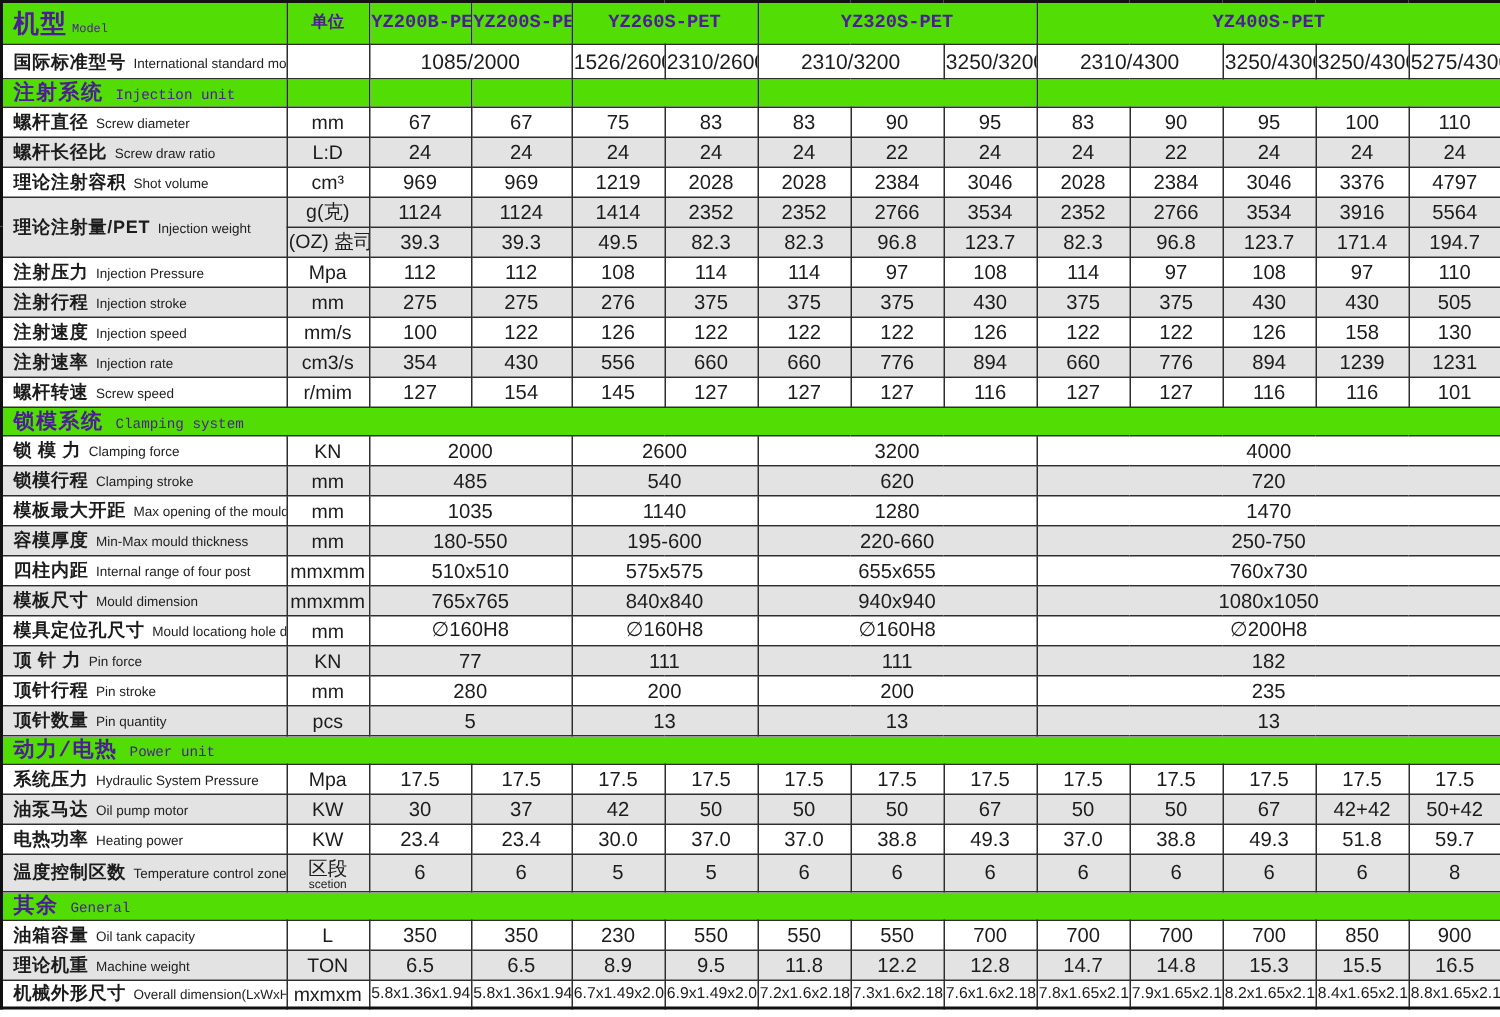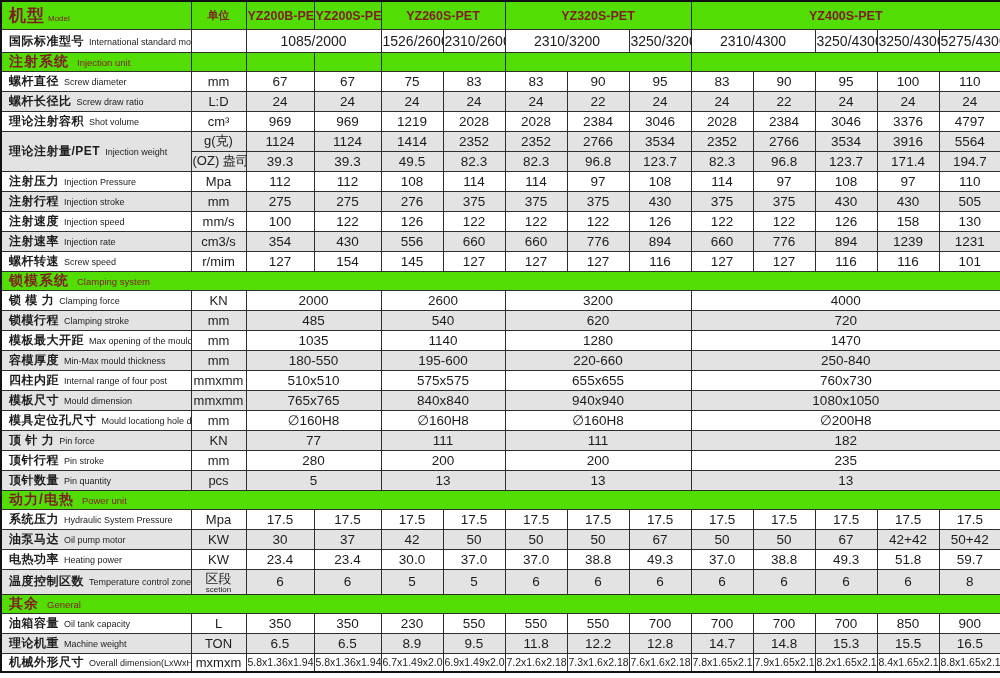--- a/index.html
+++ b/index.html
@@ -5,21 +5,21 @@
   html,body{margin:0;padding:0;background:#fff;width:1000px;height:678px;overflow:hidden;}
   body{font-family:"Liberation Sans","DejaVu Sans",sans-serif;color:#1c1c1c;}
   table{border-collapse:collapse;table-layout:fixed;width:1000px;border:2px solid #111;}
   td{border:1px solid #2e2e2e;text-align:center;vertical-align:middle;padding:0 1px;overflow:hidden;white-space:nowrap;font-size:13.5px;}
   tr.h{height:28px;}
   tr.intl{height:23px;}
   tr.bar{height:14px;}
   tr.d{height:20px;margin-top:36px;}
   tr.d.tall{height:25px;}
   tr.d.last{height:17px;}
-  .green{background:#52DD04;color:#7f1d1d;}
+  .green{background:#52DD04;color:#4c1d95;font-family:Liberation Mono, monospace;}
   .bar td{border-left:none;border-right:none;}
   .bar.split td{border-left:1px solid #2e2e2e;border-right:1px solid #2e2e2e;}
   .shade td{background:#e3e3e3;}
   .lab{text-align:left;padding-left:7px;}
   .lzh{font-weight:bold;font-size:12px;letter-spacing:0.5px;}
   .len{font-size:9px;color:#222;margin-left:5px;}
   .hzh{font-weight:bold;font-size:17px;letter-spacing:1px;}
   .hen{font-size:8px;margin-left:3px;}
   .uhead{font-weight:bold;font-size:11px;}
   .mhead{font-weight:bold;font-size:12.5px;}
@@ -268,21 +268,21 @@
         <td class="v" colspan="2">1140</td>
         <td class="v" colspan="3">1280</td>
         <td class="v" colspan="5">1470</td>
       </tr>
       <tr class="d shade">
         <td class="lab"><span class="lzh">容模厚度</span><span class="len">Min-Max mould thickness</span></td>
         <td class="unit">mm</td>
         <td class="v" colspan="2">180-550</td>
         <td class="v" colspan="2">195-600</td>
         <td class="v" colspan="3">220-660</td>
-        <td class="v" colspan="5">250-840</td>
+        <td class="v" colspan="5">250-750</td>
       </tr>
       <tr class="d">
         <td class="lab"><span class="lzh">四柱内距</span><span class="len">Internal range of four post</span></td>
         <td class="unit">mmxmm</td>
         <td class="v" colspan="2">510x510</td>
         <td class="v" colspan="2">575x575</td>
         <td class="v" colspan="3">655x655</td>
         <td class="v" colspan="5">760x730</td>
       </tr>
       <tr class="d shade">

